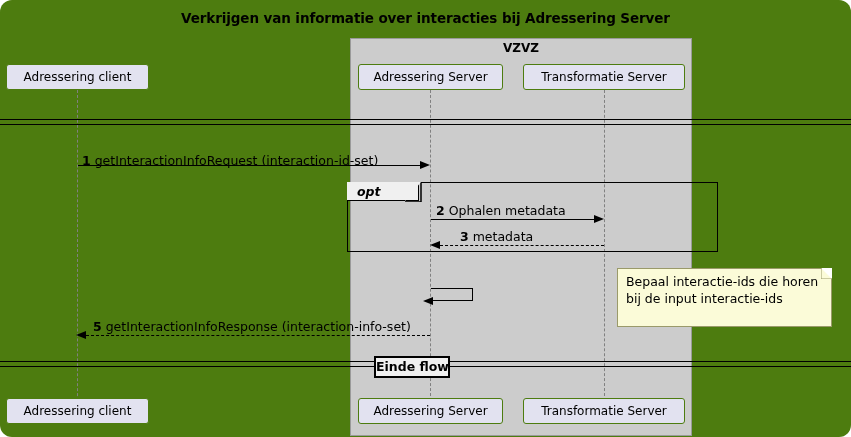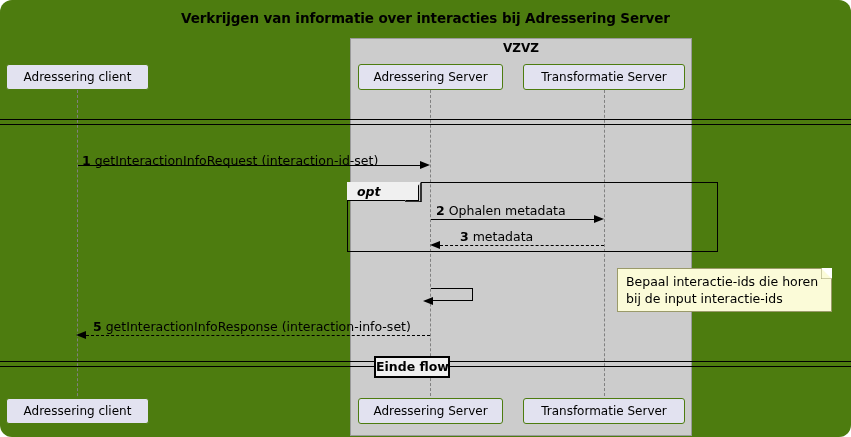--- a/index.html
+++ b/index.html
@@ -224,21 +224,21 @@
   <div class="abs msg-label" style="left:448px; top:229px;margin-left:12px;">
     <b>3</b>
     <span>metadata</span>
   </div>
   <div class="abs arrow-line-dashed" style="left:440px; top:245px; width:164px;"></div>
   <div class="abs arrow-head-left" style="left:430px; top:240.5px;"></div>
 
   <div class="abs self-loop" style="left:431px; top:288px; width:42px; height:13px;"></div>
   <div class="abs arrow-head-left" style="left:423px; top:296.5px;"></div>
 
-  <div class="abs note" style="left:617px; top:268px; width:215px; height:44px;">
+  <div class="abs note" style="left:617px; top:268px; width:215px; height:59px;">
     <div>Bepaal interactie-ids die horen</div>
     <div>bij de input interactie-ids</div>
   </div>
   <svg class="abs note-fold-edge" style="left:821px; top:268px;" viewBox="0 0 11 11">
     <polygon points="0,0 11,11 11,0" fill="#ffffff" stroke="none"></polygon>
     <polyline points="0,0 0,11 11,11" fill="none" stroke="#9a9a6a" stroke-width="1"></polyline>
   </svg>
 
   <div class="abs msg-label" style="left:93px; top:319px;">
     <b>5</b>

